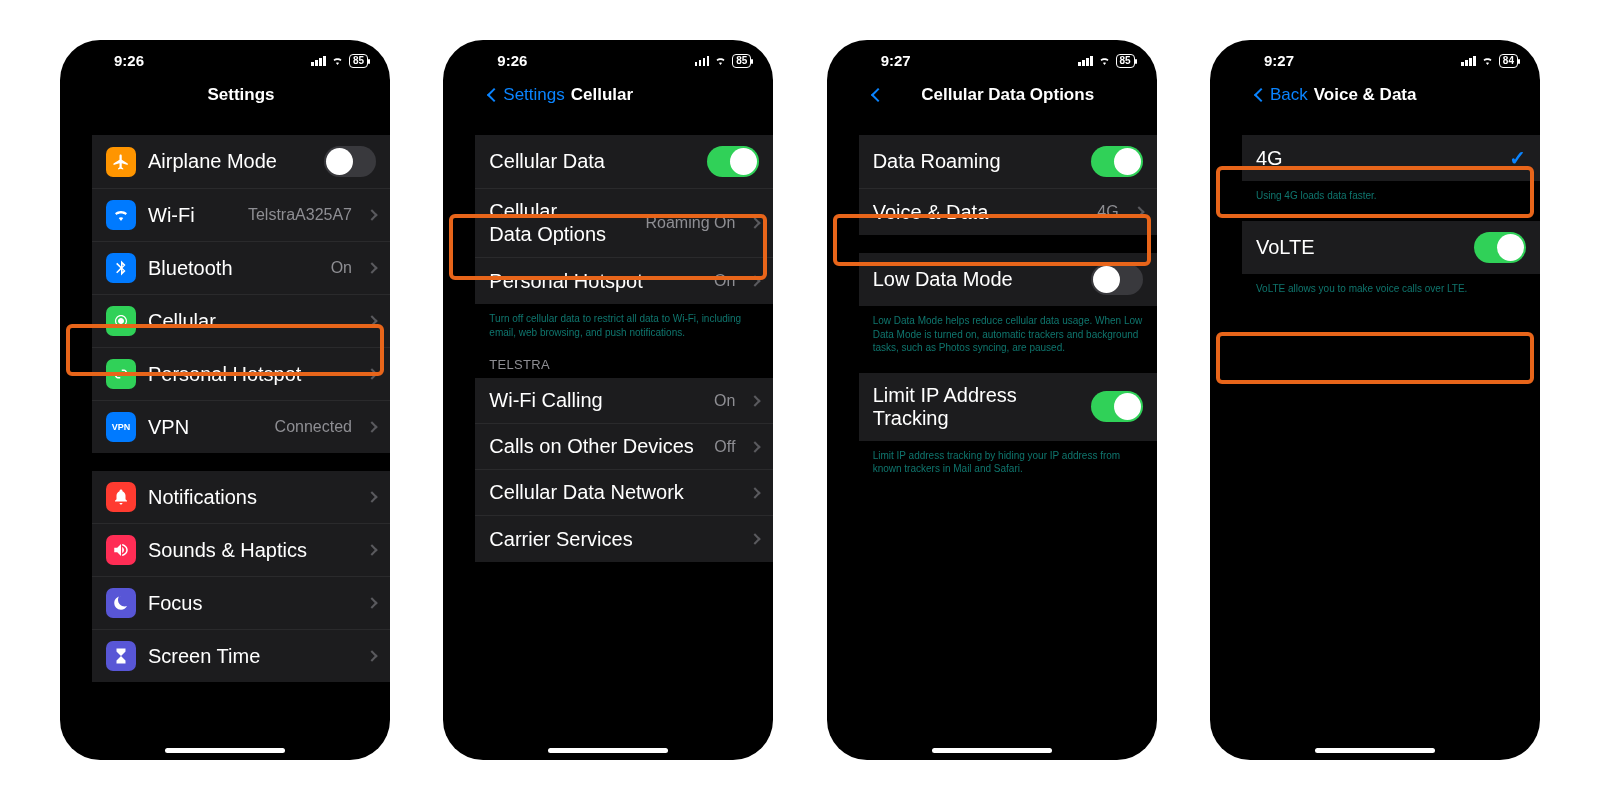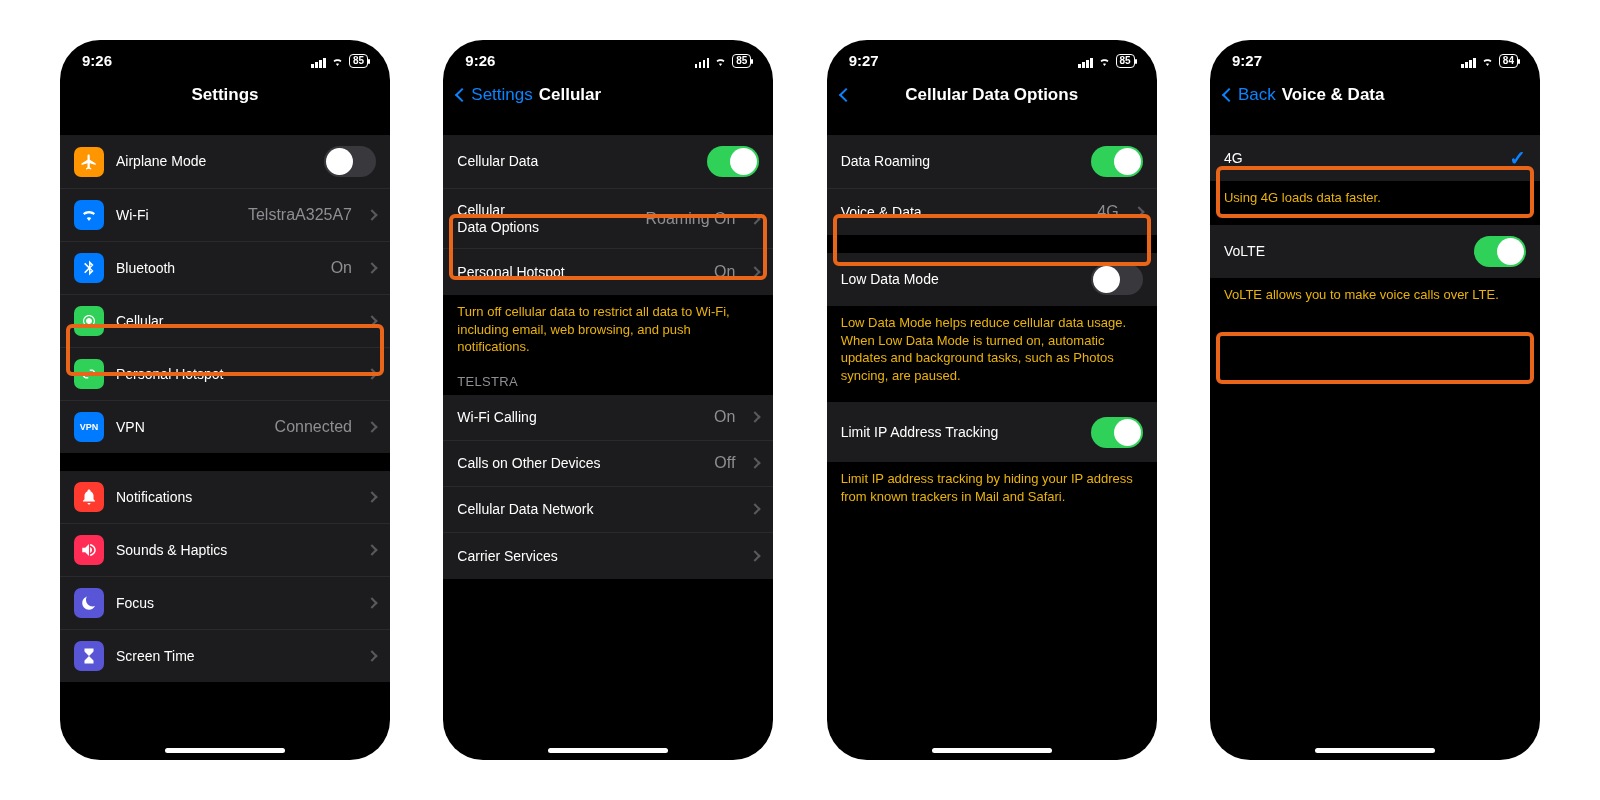--- a/index.html
+++ b/index.html
@@ -8,27 +8,27 @@
     font-family: -apple-system, "Helvetica Neue", Arial, sans-serif;
     width: 1600px; height: 800px;
     display: flex; justify-content: space-between; align-items: flex-start;
     padding: 40px 60px;
   }
   .phone {
     width: 330px; height: 720px;
     background: #000; border-radius: 40px;
     position: relative; overflow: hidden;
     color: #fff;
-    display: flex; flex-direction: column;
+    display: flex; flex-direction: column; padding-left: 32px;
   }
   .status-bar {
     display: flex; justify-content: space-between; align-items: center;
     padding: 12px 22px 4px 22px; font-size: 15px; font-weight: 600;
   }
-  .status-icons { display: flex; align-items: flex-end; gap: 4px; }
+  .status-icons { display: flex; align-items: center; gap: 4px; }
   .signal { display: inline-flex; align-items: flex-end; gap: 1.5px; }
   .signal span { width: 2.5px; background: #fff; display: inline-block; }
   .signal span:nth-child(1){height:4px;} .signal span:nth-child(2){height:6px;}
   .signal span:nth-child(3){height:8px;} .signal span:nth-child(4){height:10px;}
   .wifi-ic { width:15px;height:12px; }
   .battery-pill {
     border: 1.2px solid #fff; border-radius: 4px; padding: 0 3px;
     font-size: 10px; font-weight: 700; position: relative;
     display: inline-flex; align-items: center; height: 14px;
   }
@@ -55,21 +55,21 @@
   .chev-left.alone { border-color:#0a84ff; }
   .content { flex:1; overflow:hidden; }
   .group { margin-top: 18px; }
   .row {
     background:#1c1c1e; padding: 11px 14px;
     display:flex; align-items:center; gap:12px;
     border-bottom: 0.5px solid #2a2a2c; position:relative;
     min-height: 46px;
   }
   .row:last-child { border-bottom:none; }
-  .row-label { font-size:14px; flex:1; line-height:1.15; }
+  .row-label { font-size:20px; flex:1; line-height:1.15; }
   .row-detail { color:#8e8e93; font-size:16px; }
   .chev {
     width:8px;height:8px;border-top:2px solid #5a5a5e;border-right:2px solid #5a5a5e;
     transform:rotate(45deg); display:inline-block; margin-left:4px;
   }
   .icon-sq {
     width:30px;height:30px;border-radius:7px;display:flex;align-items:center;justify-content:center;
     flex-shrink:0;
   }
   .icon-sq svg { width:18px;height:18px;fill:#fff; }
@@ -78,21 +78,21 @@
   }
   .toggle.on { background:#30d158; }
   .toggle.off { background:#39393d; }
   .toggle .knob {
     width:27px;height:27px;background:#fff;border-radius:50%;
     position:absolute;top:2px;
   }
   .toggle.on .knob { right:2px; }
   .toggle.off .knob { left:2px; }
   .footer-text {
-    color:#eab308; font-size:13px; padding:8px 14px 0 14px; line-height:1.35;
+    color:#0f766e; font-size:10px; padding:8px 14px 0 14px; line-height:1.35;
   }
   .header-text {
     color:#8e8e93; font-size:13px; padding:18px 14px 6px 14px; text-transform:uppercase;
     letter-spacing:0.3px;
   }
   .home-ind {
     position:absolute;bottom:7px;left:50%;transform:translateX(-50%);
     width:120px;height:5px;background:#fff;border-radius:3px;
   }
   .highlight {
@@ -338,21 +338,21 @@
       </div>
     </div>
     <div class="group">
       <div class="row">
         <span class="row-label">Low Data Mode</span>
         <span class="toggle off">
             <span class="knob"></span>
           </span>
       </div>
     </div>
-    <div class="footer-text">Low Data Mode helps reduce cellular data usage. When Low Data Mode is turned on, automatic updates and background tasks, such as Photos syncing, are paused.</div>
+    <div class="footer-text">Low Data Mode helps reduce cellular data usage. When Low Data Mode is turned on, automatic trackers and background tasks, such as Photos syncing, are paused.</div>
     <div class="group">
       <div class="row" style="min-height:60px">
         <span class="row-label" style="white-space:normal">Limit IP Address Tracking</span>
         <span class="toggle on">
             <span class="knob"></span>
           </span>
       </div>
     </div>
     <div class="footer-text">Limit IP address tracking by hiding your IP address from known trackers in Mail and Safari.</div>
   </div>

